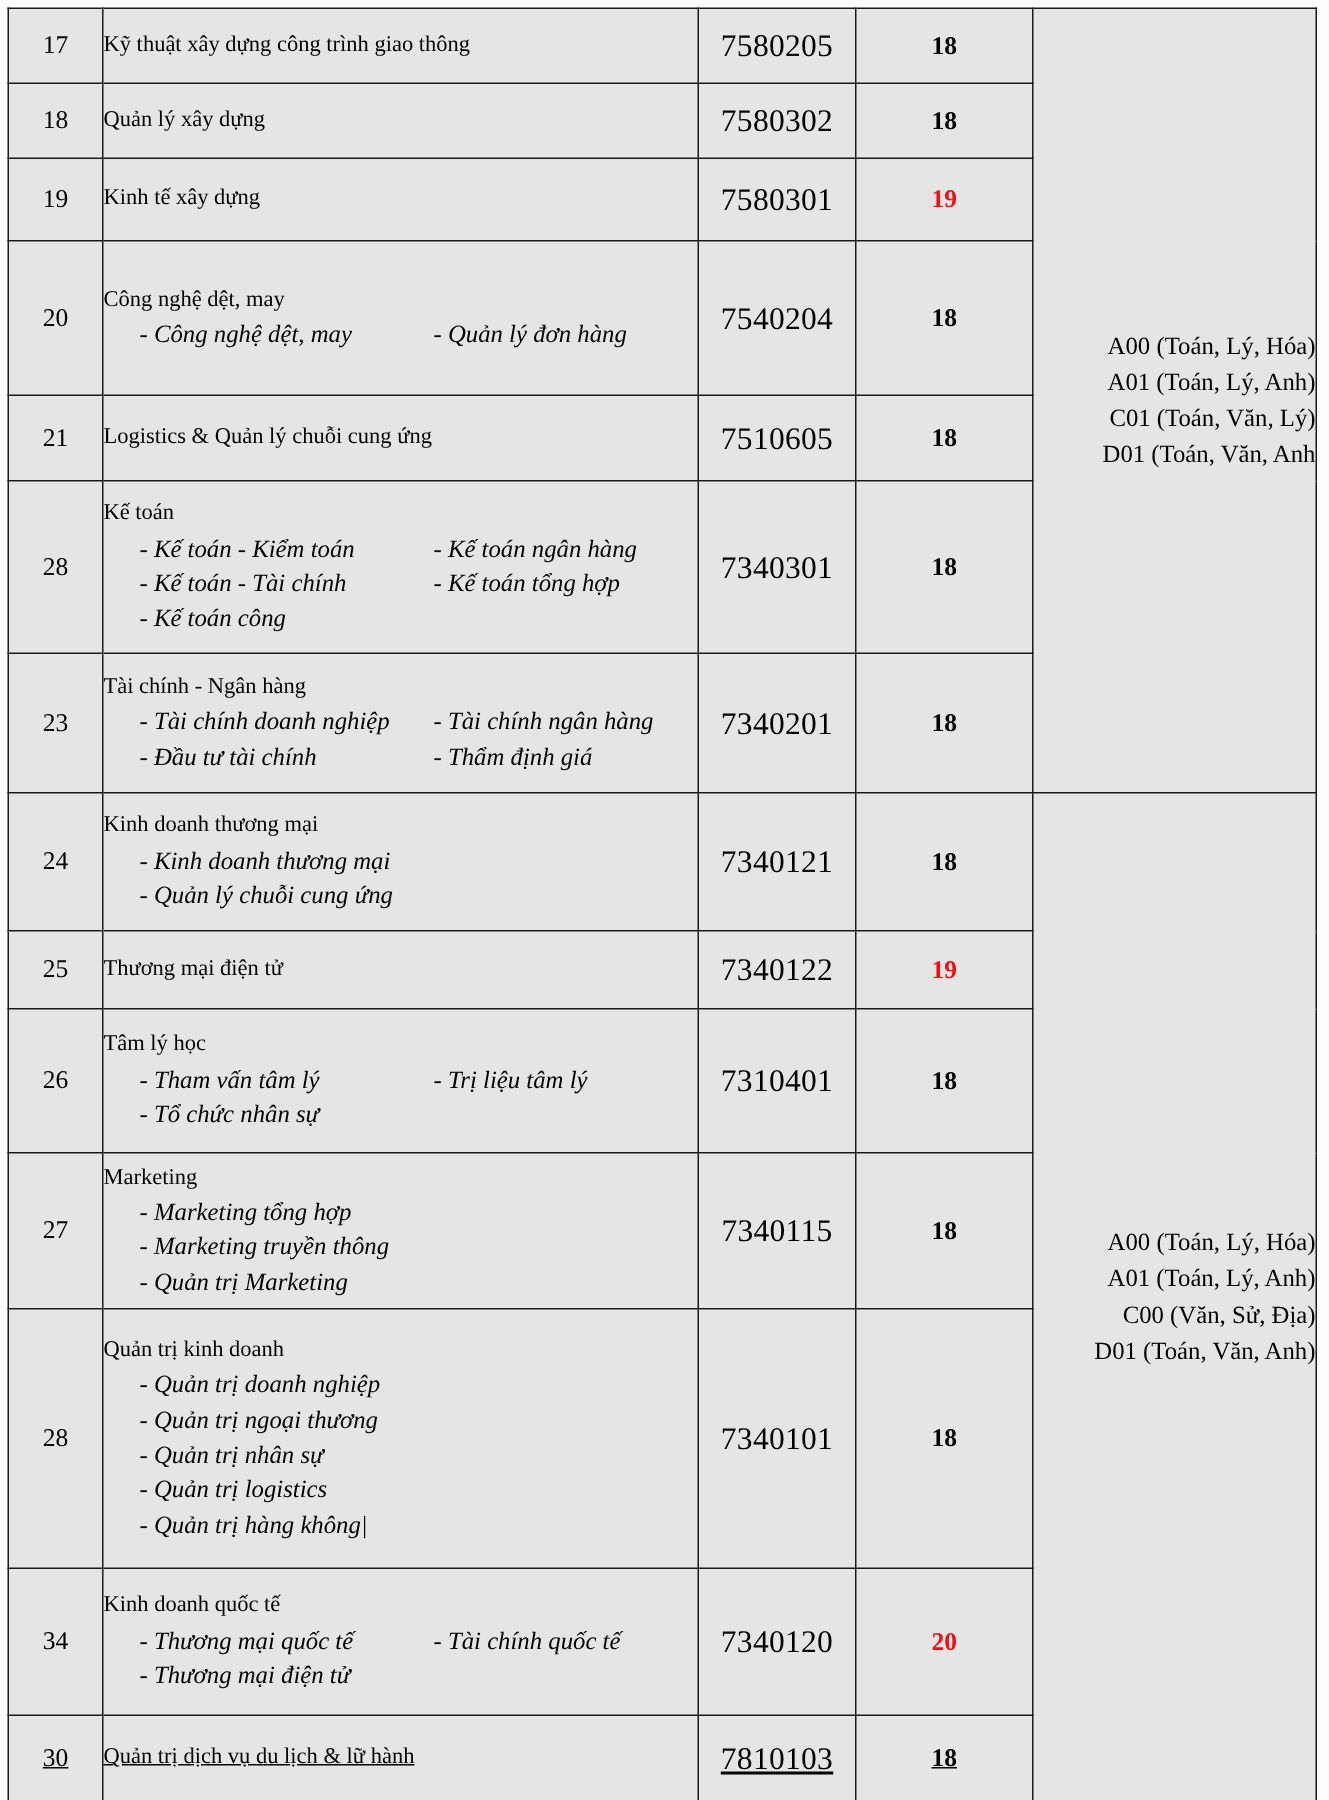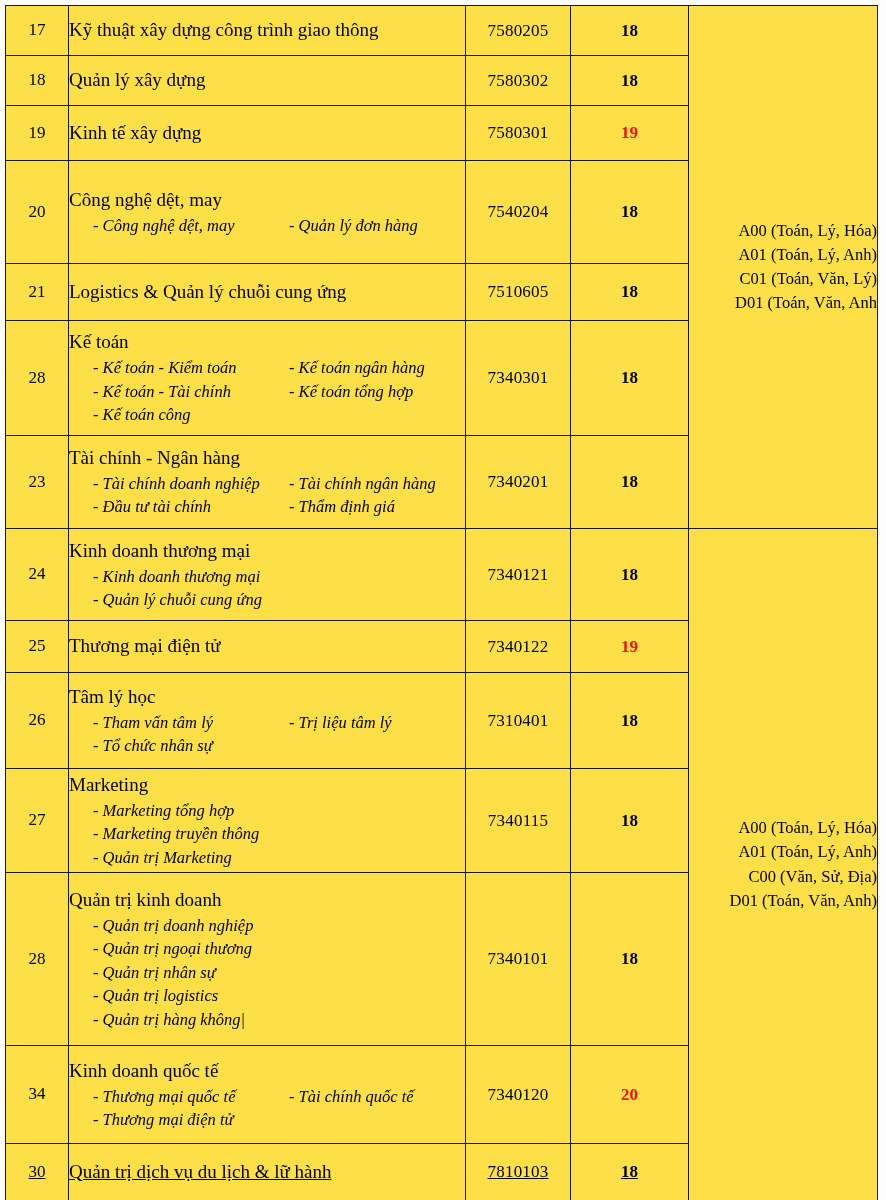--- a/index.html
+++ b/index.html
@@ -20,39 +20,39 @@
     left: 5px;
     top: 5px;
     width: 872px;
     border-collapse: collapse;
     table-layout: fixed;
   }
   #score-table td {
     border: 1.6px solid #1a1a1a;
     padding: 0;
     vertical-align: middle;
-    background: #fde047;
+    background: #e5e5e5;
   }
   col.c-no    { width: 63px; }
   col.c-major { width: 397px; }
   col.c-code  { width: 105px; }
   col.c-score { width: 118px; }
   col.c-comb  { width: 189px; }
 
   .cell-no {
     text-align: center;
     font-size: 17px;
     line-height: 1.2;
   }
   .cell-major {
     padding: 6px 0 6px 10px;
     text-align: left;
   }
   .major-title {
-    font-size: 19px;
+    font-size: 15px;
     line-height: 1.42;
     white-space: nowrap;
   }
   .sub-list {
     margin: 0;
     padding: 0;
     list-style: none;
   }
   .sub-row {
     display: block;
@@ -66,21 +66,21 @@
     display: inline-block;
     width: 196px;
     vertical-align: top;
   }
   .sub-row .sub-b {
     display: inline-block;
     vertical-align: top;
   }
   .cell-code {
     text-align: center;
-    font-size: 17px;
+    font-size: 21px;
     letter-spacing: 0.2px;
   }
   .cell-score {
     text-align: center;
     font-size: 17px;
     font-weight: bold;
   }
   .cell-score.hi { color: #ee1111; }
   .cell-comb {
     text-align: right;

